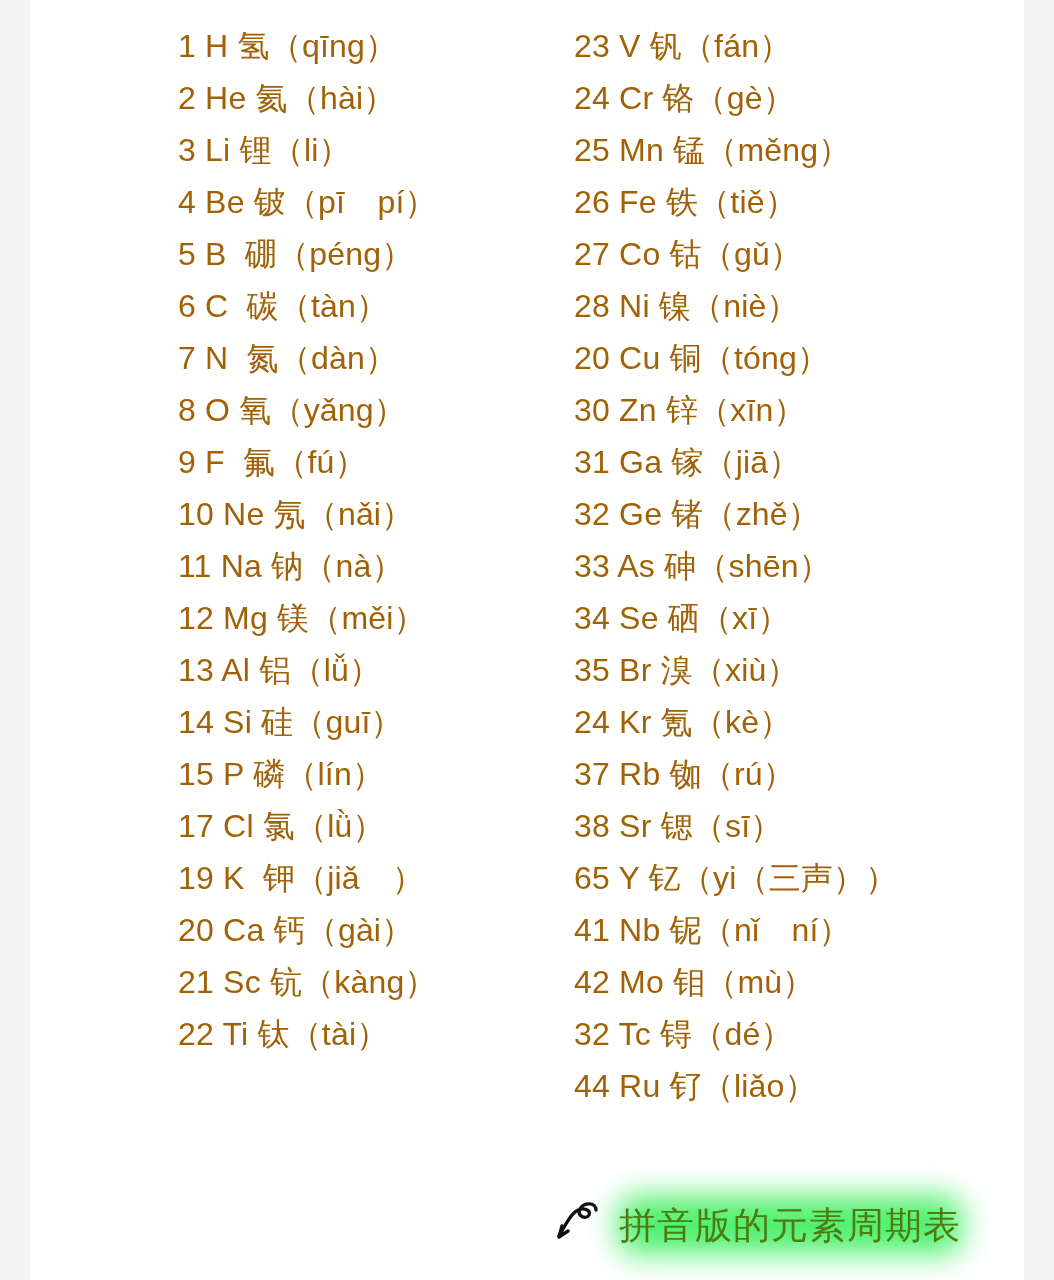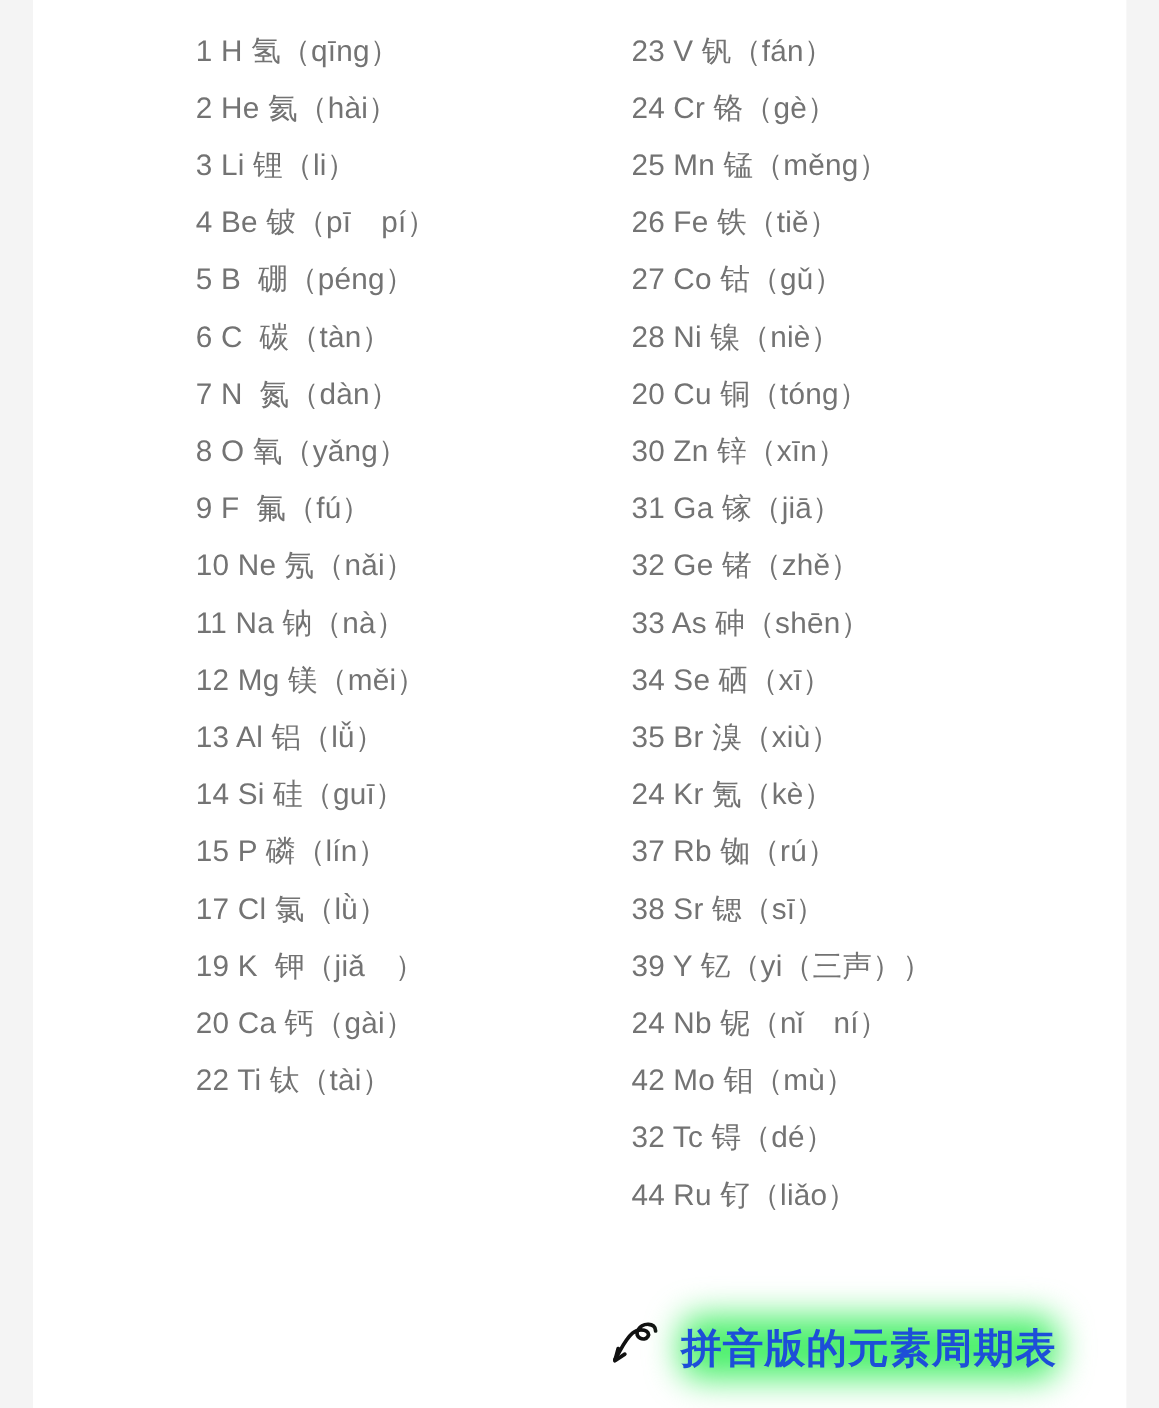--- a/index.html
+++ b/index.html
@@ -43,22 +43,22 @@
   .column {
     position: absolute;
     top: 20px;
   }
   #column-left  { left: 148px; }
   #column-right { left: 544px; }
 
   .entry {
     height: 52px;
     line-height: 52px;
-    font-size: 27px;
-    color: #737373;
+    font-size: 32px;
+    color: #a16207;
     white-space: pre;
     letter-spacing: 0.2px;
   }
 
   
   #caption-area {
     position: absolute;
     left: 0;
     top: 1176px;
     width: 994px;
@@ -101,22 +101,22 @@
     position: absolute;
     left: 0;
     top: 0;
     width: 380px;
     height: 88px;
     display: flex;
     align-items: center;
     justify-content: center;
     font-family: "DejaVu Sans", "Liberation Sans", sans-serif;
     font-size: 37px;
-    font-weight: bold;
-    color: #1d4ed8;
+    font-weight: normal;
+    color: #4d7c0f;
     letter-spacing: 1px;
     white-space: pre;
   }
 </style>
 </head>
 <body>
 
 <div id="page">
   <div id="card">
 
@@ -133,41 +133,42 @@
           <div class="entry">9 F  氟（fú）</div>
           <div class="entry">10 Ne 氖（nǎi）</div>
           <div class="entry">11 Na 钠（nà）</div>
           <div class="entry">12 Mg 镁（měi）</div>
           <div class="entry">13 Al 铝（lǚ）</div>
           <div class="entry">14 Si 硅（guī）</div>
           <div class="entry">15 P 磷（lín）</div>
           <div class="entry">17 Cl 氯（lǜ）</div>
           <div class="entry">19 K  钾（jiǎ　）</div>
           <div class="entry">20 Ca 钙（gài）</div>
+          <div class="entry">21 Sc 钪（kàng）</div>
           <div class="entry">22 Ti 钛（tài）</div>
         </div>
       <div class="column" id="column-right">
           <div class="entry">23 V 钒（fán）</div>
           <div class="entry">24 Cr 铬（gè）</div>
           <div class="entry">25 Mn 锰（měng）</div>
           <div class="entry">26 Fe 铁（tiě）</div>
           <div class="entry">27 Co 钴（gǔ）</div>
           <div class="entry">28 Ni 镍（niè）</div>
           <div class="entry">20 Cu 铜（tóng）</div>
           <div class="entry">30 Zn 锌（xīn）</div>
           <div class="entry">31 Ga 镓（jiā）</div>
           <div class="entry">32 Ge 锗（zhě）</div>
           <div class="entry">33 As 砷（shēn）</div>
           <div class="entry">34 Se 硒（xī）</div>
           <div class="entry">35 Br 溴（xiù）</div>
           <div class="entry">24 Kr 氪（kè）</div>
           <div class="entry">37 Rb 铷（rú）</div>
           <div class="entry">38 Sr 锶（sī）</div>
-          <div class="entry">39 Y 钇（yi（三声））</div>
-          <div class="entry">24 Nb 铌（nǐ　ní）</div>
+          <div class="entry">65 Y 钇（yi（三声））</div>
+          <div class="entry">41 Nb 铌（nǐ　ní）</div>
           <div class="entry">42 Mo 钼（mù）</div>
           <div class="entry">32 Tc 锝（dé）</div>
           <div class="entry">44 Ru 钌（liǎo）</div>
         </div>
     </div>
 
     <div id="caption-area">
 
       <div id="caption-arrow">
         <svg viewBox="0 0 56 52" xmlns="http://www.w3.org/2000/svg">

